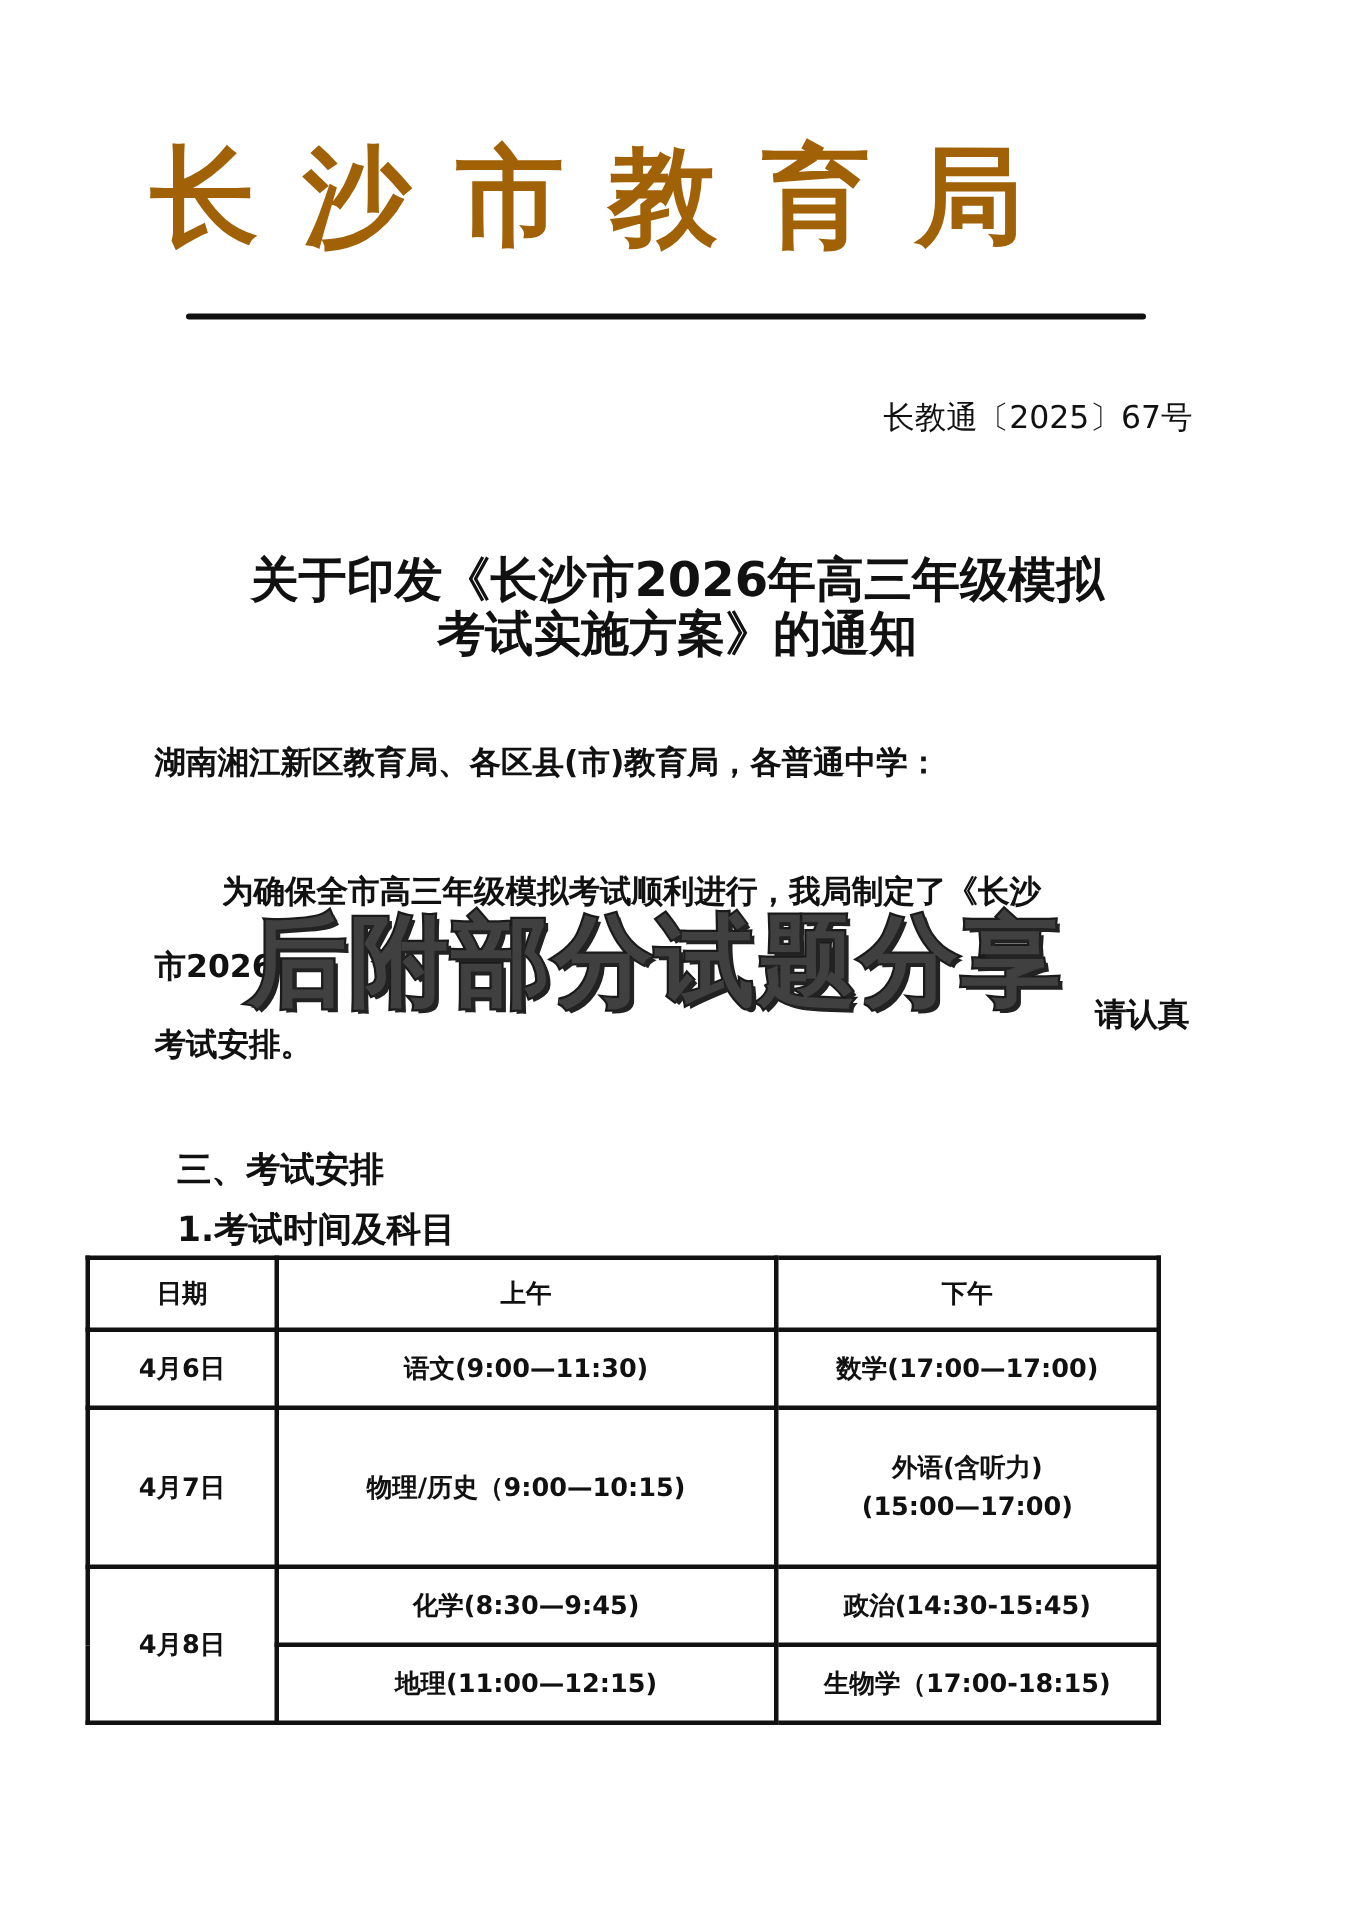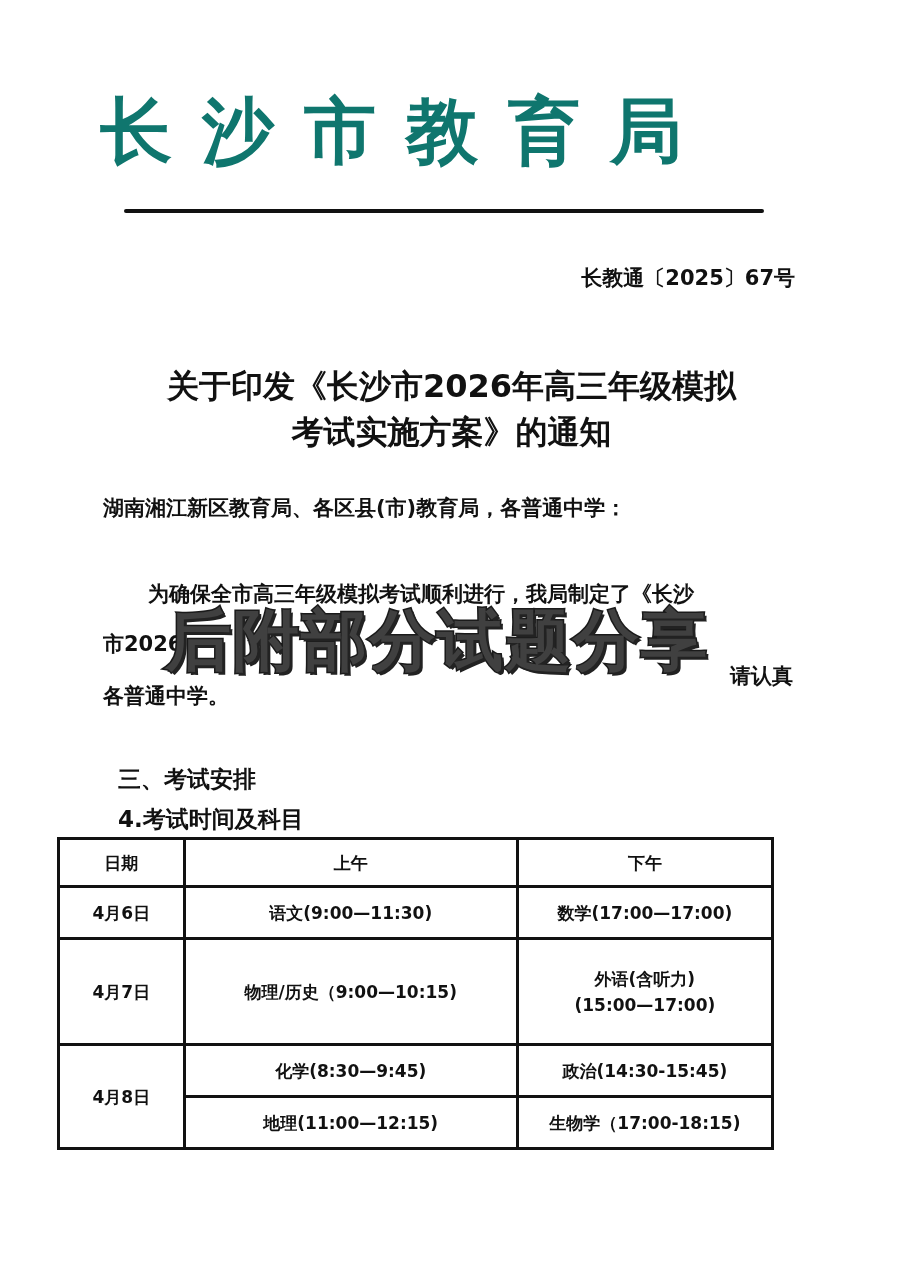--- a/index.html
+++ b/index.html
@@ -4,30 +4,30 @@
   <style>
     html, body { margin: 0; padding: 0; }
     body {
       width: 903px; height: 1280px; background: #ffffff; position: relative; overflow: hidden;
       font-family: "DejaVu Serif", "Liberation Serif", serif; color: #111;
     }
     .abs { position: absolute; }
     .org-title {
       left: 0; width: 782px; top: 84px; text-align: center;
       font-size: 72px; font-weight: bold; letter-spacing: 30px; padding-left: 30px; box-sizing: border-box;
-      font-family: "DejaVu Serif", serif; color: #0f766e;
+      font-family: "DejaVu Serif", serif; color: #a16207;
     }
     .red-rule { left: 124px; width: 640px; top: 209px; height: 4px; background: #111; border-radius: 2px; }
-    .doc-no { right: 108px; top: 264px; font-size: 21px; font-weight: bold; font-family: "DejaVu Sans", sans-serif; }
+    .doc-no { right: 108px; top: 264px; font-size: 21px; font-weight: normal; font-family: "DejaVu Sans", sans-serif; }
     .notice-title {
       left: 0; width: 903px; text-align: center; font-size: 32px; font-weight: bold;
       font-family: "DejaVu Sans", sans-serif; line-height: 56px;
     }
     .t1 { top: 358px; }
-    .t2 { top: 404px; }
+    .t2 { top: 394px; }
     .para { font-size: 21px; font-weight: bold; font-family: "DejaVu Sans", sans-serif; left: 103px; }
     .salute { top: 494px; }
     .body1 { top: 580px; left: 148px; }
     .body2 { top: 630px; width: 690px; }
     .body2 .tail { position: absolute; right: 0; top: 0; margin-top: 32px; }
     .body3 { top: 682px; }
     .overlay {
       left: 165px; top: 596px; font-size: 66px; font-weight: bold; letter-spacing: 2px;
       font-family: "DejaVu Sans", sans-serif; color: #404040;
       -webkit-text-stroke: 3px #1a1a1a; paint-order: stroke fill;
@@ -61,26 +61,26 @@
 
 <div class="abs notice-title t1">关于印发《长沙市2026年高三年级模拟</div>
 <div class="abs notice-title t2">考试实施方案》的通知</div>
 
 <div class="abs para salute">湖南湘江新区教育局、各区县(市)教育局，各普通中学：</div>
 <div class="abs para body1">为确保全市高三年级模拟考试顺利进行，我局制定了《长沙</div>
 <div class="abs para body2">
   <span>市2026</span>
   <span class="tail">请认真</span>
 </div>
-<div class="abs para body3">各普通中学。</div>
+<div class="abs para body3">考试安排。</div>
 
 <div class="abs overlay">后附部分试题分享</div>
 
 <div class="abs sec-h sec3">三、考试安排</div>
-<div class="abs sec-h sub1">4.考试时间及科目</div>
+<div class="abs sec-h sub1">1.考试时间及科目</div>
 
 <table class="sched">
   <tbody>
       <tr class="rh">
     <td class="c0">日期</td>
     <td class="c1">上午</td>
     <td class="c2">下午</td>
   </tr>
   <tr class="r1">
     <td>4月6日</td>

